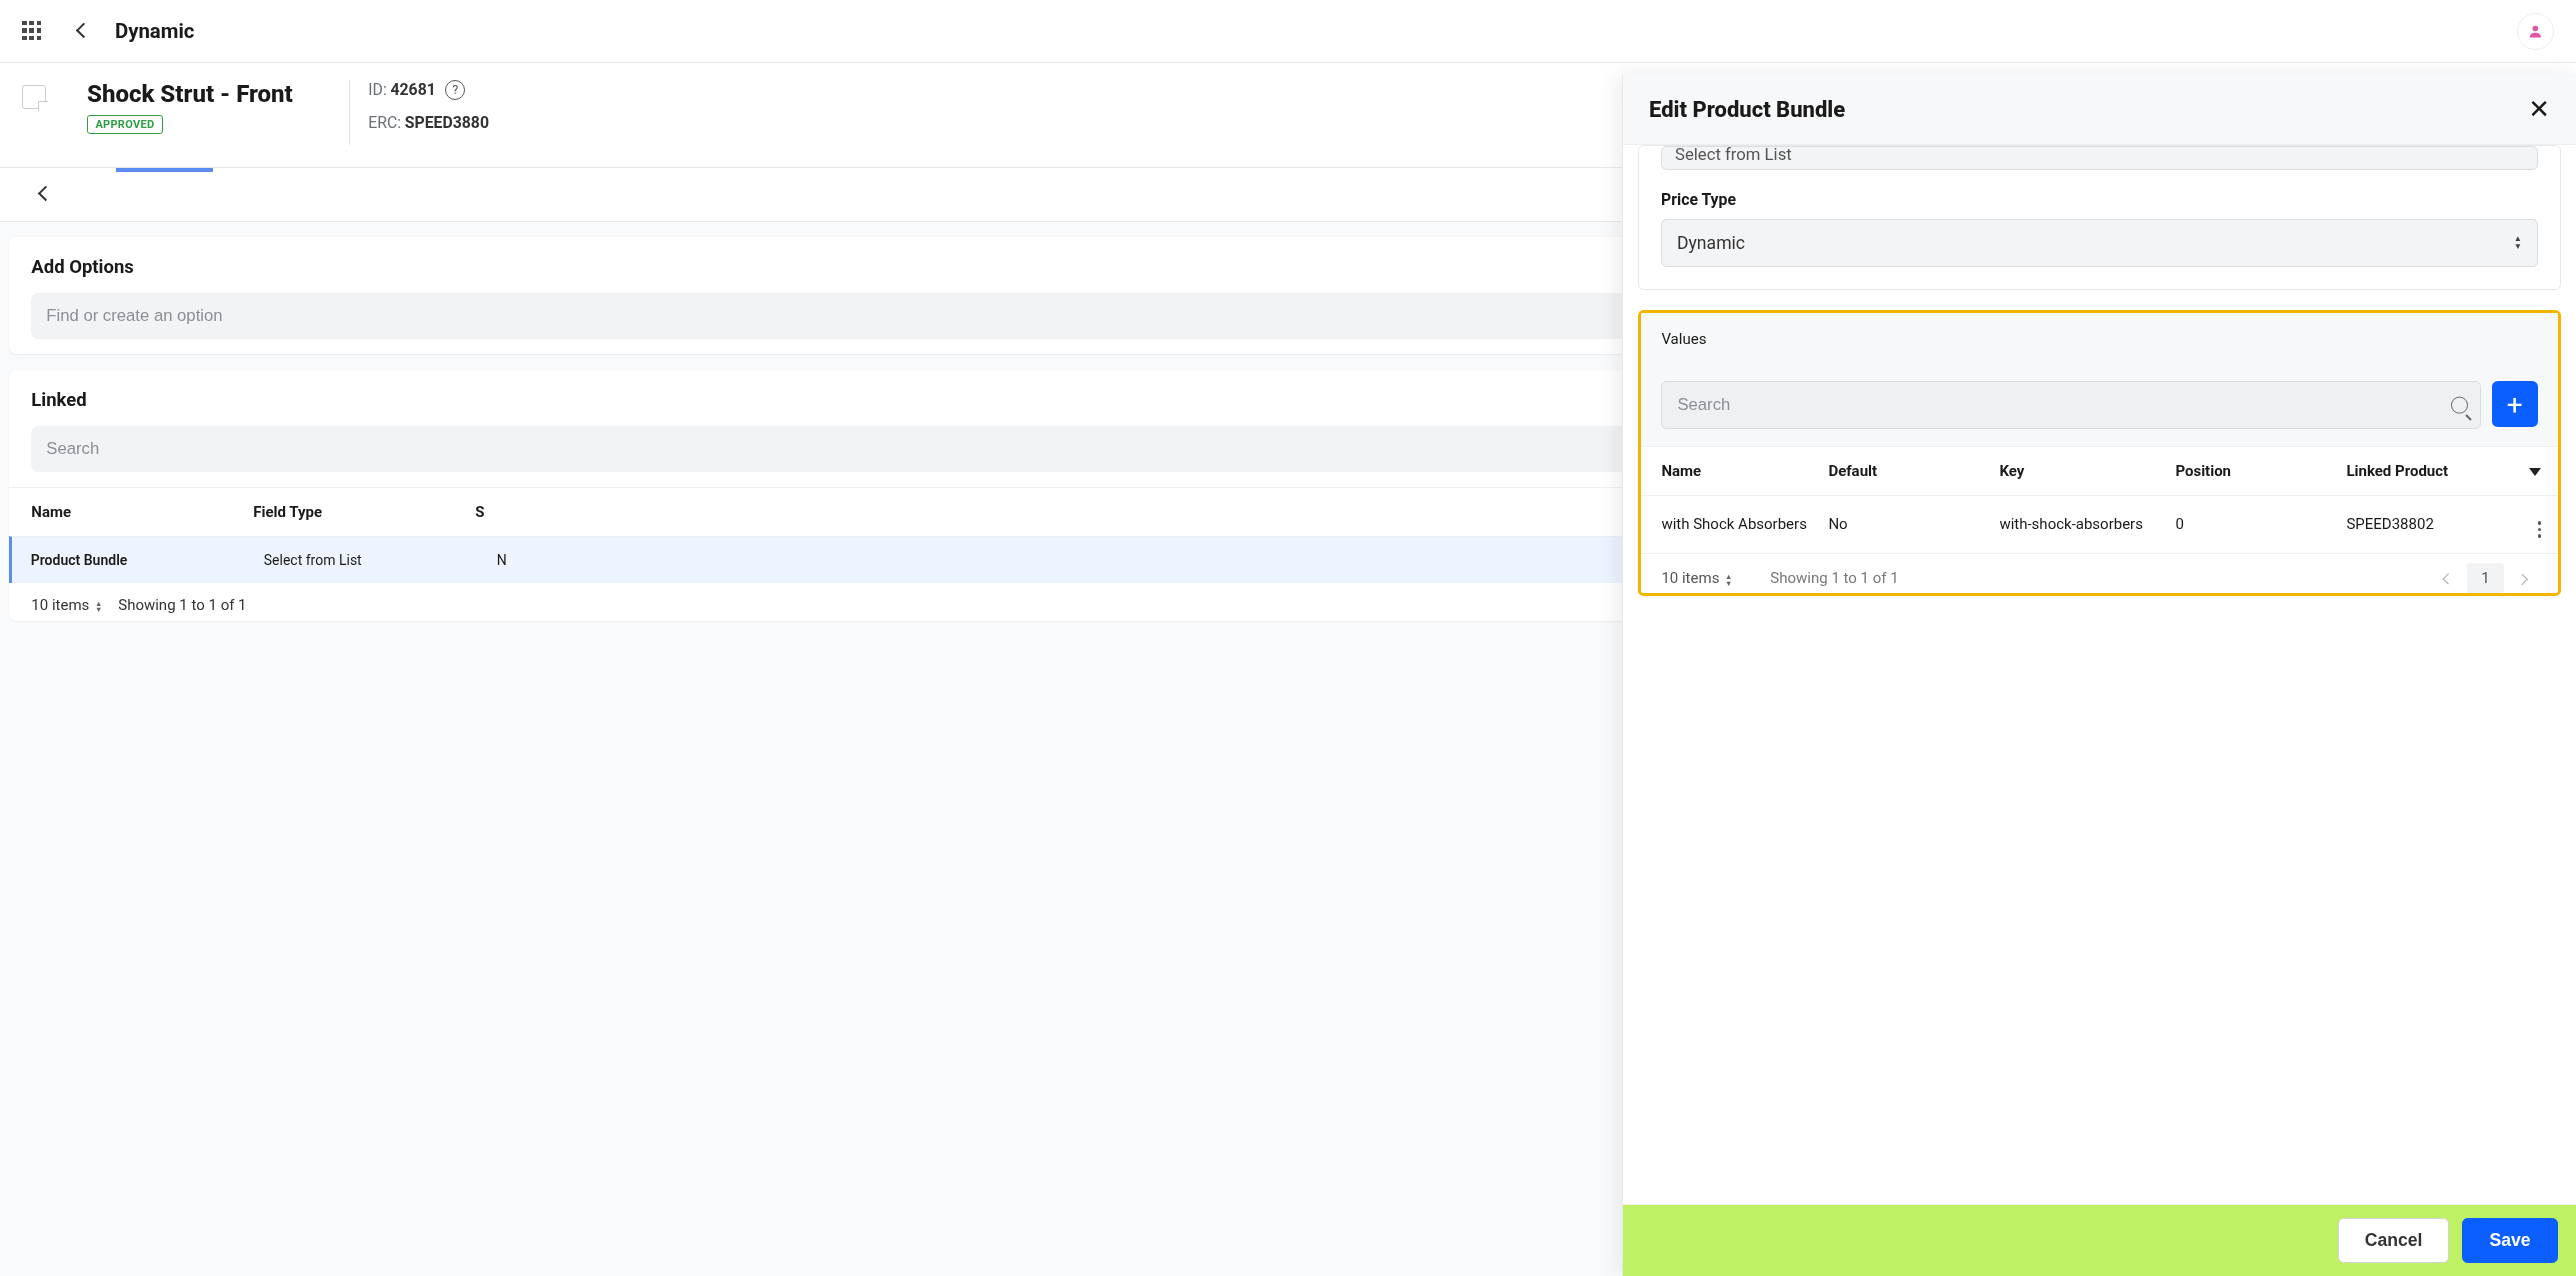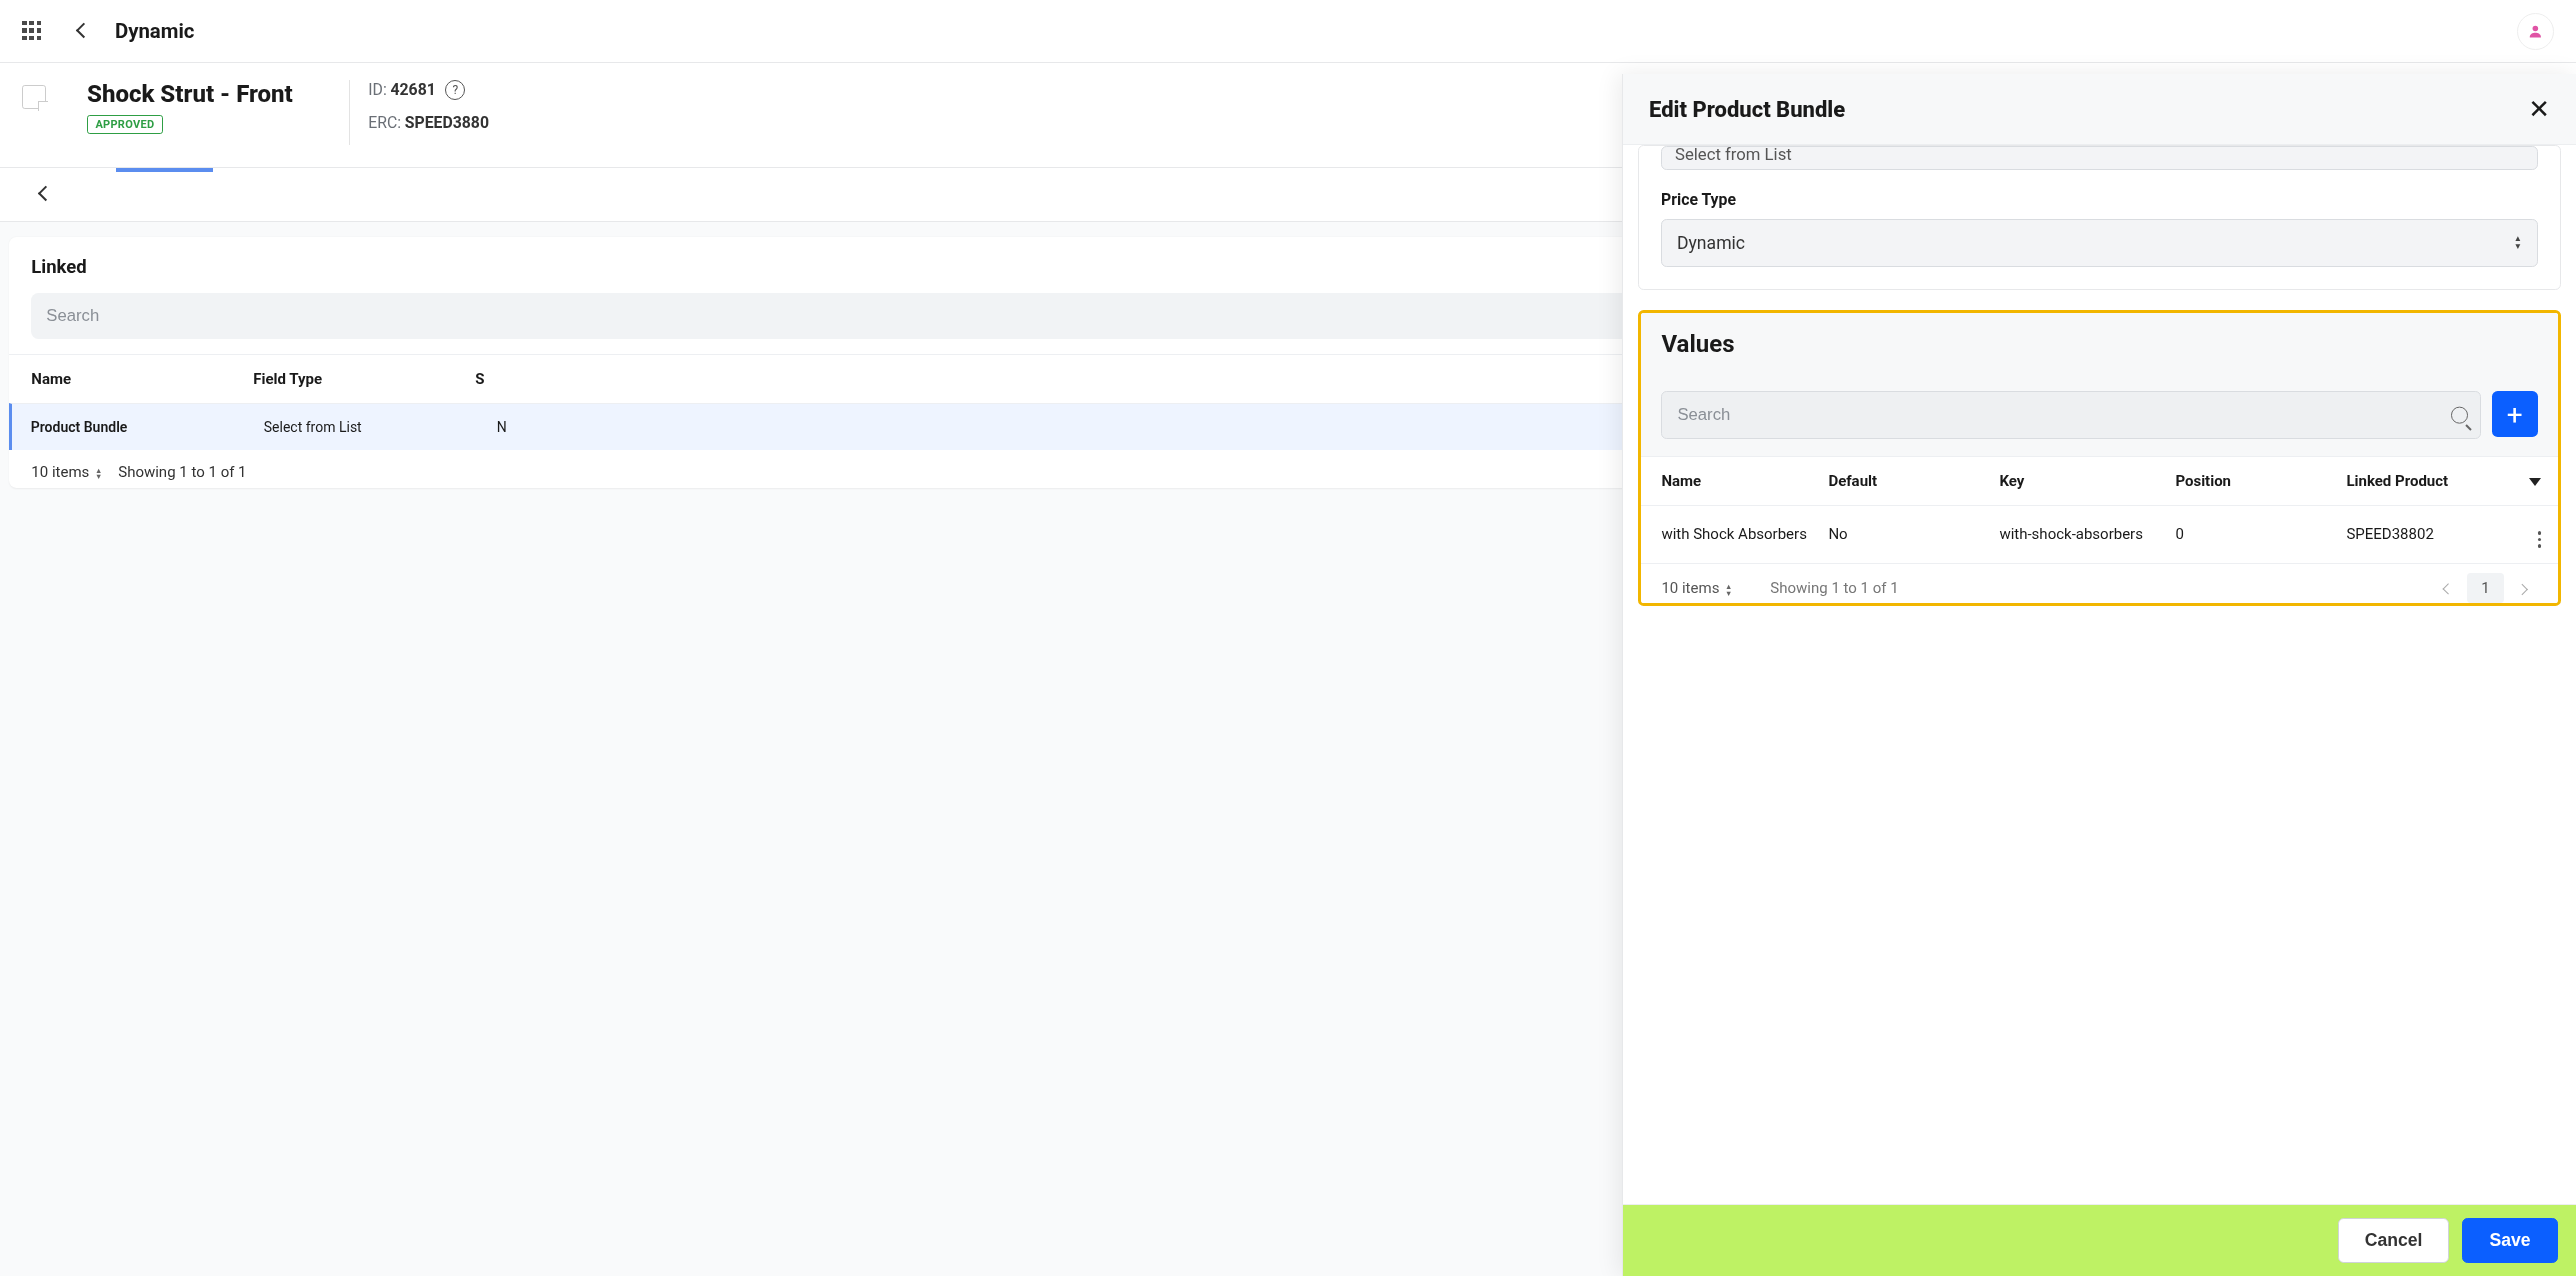--- a/index.html
+++ b/index.html
@@ -272,21 +272,21 @@
 
 .values-card {
   border: 3.7px solid #f2b600;
   border-radius: 5.6px;
   overflow: hidden;
 }
 .values-header {
   background: #f7f8f9;
   padding: 16.7px 20.4px;
 }
-.values-header h3 { font-size: 24px; font-weight: 700; }
+.values-header h3 { font-size: 15px; font-weight: 400; }
 .values-toolbar {
   display: flex;
   gap: 11px;
   padding: 16.7px 20.4px;
   background: #f7f8f9;
 }
 .search-wrap {
   flex: 1;
   position: relative;
 }
@@ -461,20 +461,28 @@
 
 <div class="secondary-nav">
   <div class="active-tab-indicator"></div>
   <div class="back-btn">
     <span class="chev-left"></span>
   </div>
 </div>
 
 <div class="main">
 
+  <div class="card">
+    <div class="card-header">
+      <h2>Add Options</h2>
+    </div>
+    <div class="card-body">
+      <input class="search-input" type="text" placeholder="Find or create an option" style="">
+    </div>
+  </div>
 
   <div class="card" style="padding-bottom:7.4px;">
     <div class="card-header">
       <h2>Linked</h2>
     </div>
     <div class="card-body">
       <input type="text" class="search-input" placeholder="Search" style="">
     </div>
 
     <div class="table">

